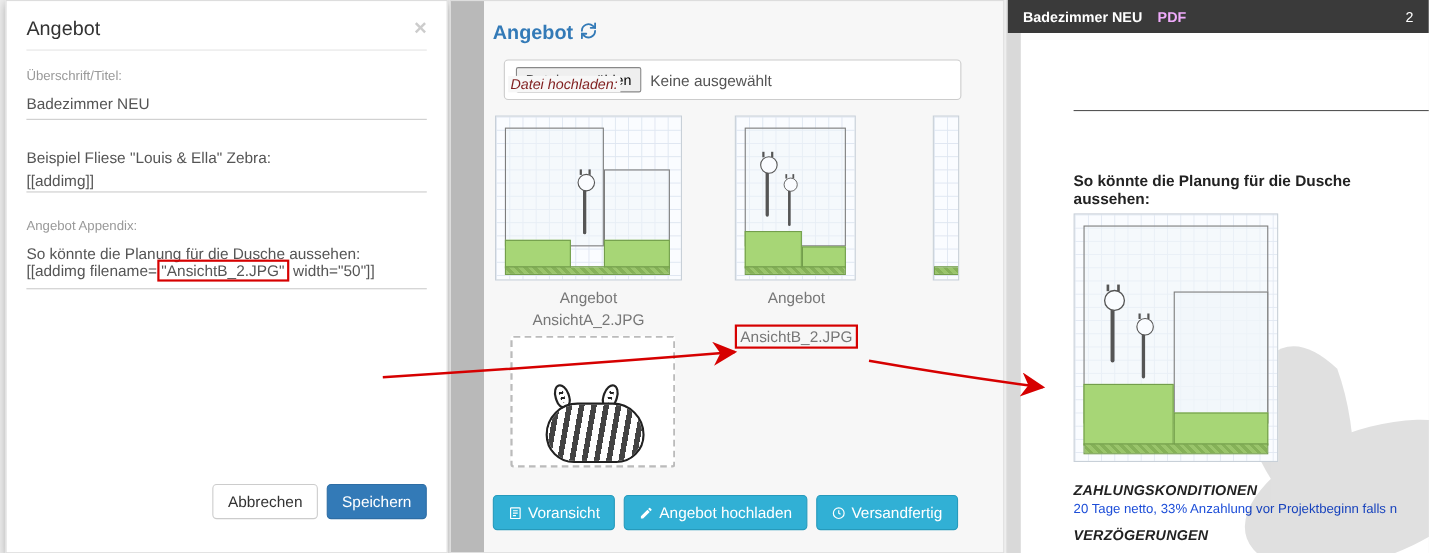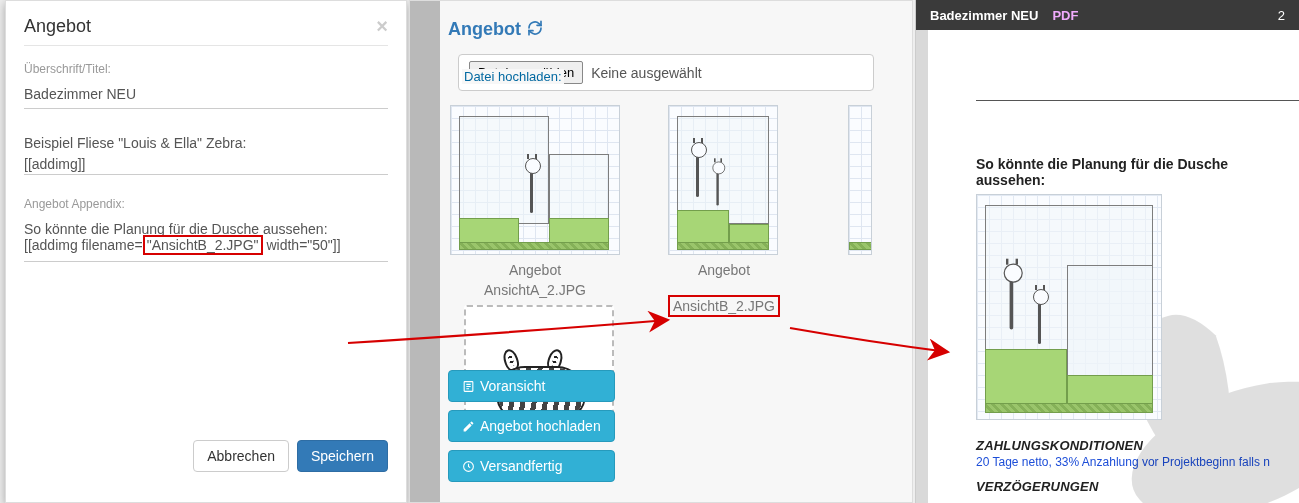--- a/index.html
+++ b/index.html
@@ -30,21 +30,21 @@
 
 .panel-mid {
   position: absolute; left: 409px; top: 0; width: 504px; height: 503px;
   background: #f7f7f7; border: 1px solid #ddd; padding: 0; overflow: hidden;
 }
 .panel-mid .shade { position: absolute; left: 0; top: 0; width: 30px; height: 100%; background: rgba(0,0,0,.25); pointer-events: none; z-index: 3; }
 .panel-mid .title { font-size: 18px; color: #337ab7; font-weight: bold; padding: 18px 0 14px 38px; display: flex; align-items: center; gap: 6px; }
 .panel-mid .refresh-icon { color: #337ab7; font-size: 15px; }
 
 .upload-bar { margin: 0 38px 6px 48px; border: 1px solid #ccc; border-radius: 4px; padding: 6px 10px; display: flex; align-items: center; gap: 8px; background: #fff; }
-.upload-label { font-size: 13px; color: #0369a1; position: absolute; top: 68px; left: 52px; background: #f7f7f7; padding: 0 2px; }
+.upload-label { font-size: 13px; color: #7f1d1d; position: absolute; top: 68px; left: 52px; background: #f7f7f7; padding: 0 2px; font-style: italic; }
 .file-btn { border: 1px solid #888; background: #efefef; padding: 3px 8px; font-size: 13px; border-radius: 2px; cursor: pointer; }
 .file-status { font-size: 14px; color: #555; }
 
 .thumbs { position: relative; height: 220px; margin-top: 14px; }
 .thumb-card { position: absolute; text-align: center; }
 .thumb-card .imgbox { background: #fafcff; border: 1px solid #c8d0d8; width: 170px; height: 150px; position: relative; overflow: hidden; }
 .thumb-b .imgbox { width: 110px; height: 150px; }
 .thumb-c .imgbox { width: 24px; height: 150px; }
 
 .grid-bg {
@@ -71,21 +71,21 @@
 .fn-red { border: 2px solid #d60000; padding: 0 3px; display: inline-block; }
 
 .dashed-box { position: absolute; border: 2px dashed #bbb; border-radius: 3px; background: #fff; width: 150px; height: 120px; overflow: hidden; }
 .zebra { position: absolute; left: 20px; top: 34px; width: 110px; height: 90px; }
 .zebra-body { position:absolute; left:10px; top:25px; width:90px; height:55px; border:2px solid #222; border-radius:45px 45px 40px 40px; background:#fff; overflow:hidden; }
 .zebra-body::after { content:""; position:absolute; inset:0; background:repeating-linear-gradient(100deg,#fff,#fff 6px,#222 6px,#222 11px); opacity:.85;}
 .zebra-ear { position:absolute; width:14px; height:22px; border:2px solid #222; border-radius:50% 50% 40% 40%; background:#fff; top:8px; }
 .zebra-ear.l { left:18px; transform:rotate(-18deg);} .zebra-ear.r { left:62px; transform:rotate(18deg);}
 .zebra-ear::after{content:"";position:absolute;inset:3px;background:repeating-linear-gradient(0deg,#fff,#fff 3px,#222 3px,#222 5px);}
 
-.mid-actions { position: absolute; bottom: 20px; left: 38px; display: flex; gap: 8px; flex-direction: column; }
+.mid-actions { position: absolute; bottom: 20px; left: 38px; display: flex; gap: 8px; }
 
 .panel-right {
   position: absolute; left: 915px; top: 0; width: 384px; height: 503px; background: #fff; overflow: hidden;
   border-left: 1px solid #ccc;
 }
 .right-shade { position:absolute; left:0; top:0; width:12px; height:100%; background:rgba(0,0,0,.15); }
 .pdf-bar { height: 30px; background: #3a3a3a; display: flex; align-items: center; padding: 0 14px; color: #fff; font-size: 13px; position: relative; }
 .pdf-bar .fn { font-weight: bold; margin-right: 14px; }
 .pdf-bar .tag { color: #f0abfc; font-weight: bold; }
 .pdf-bar .pg { position: absolute; right: 14px; color: #fff; }

